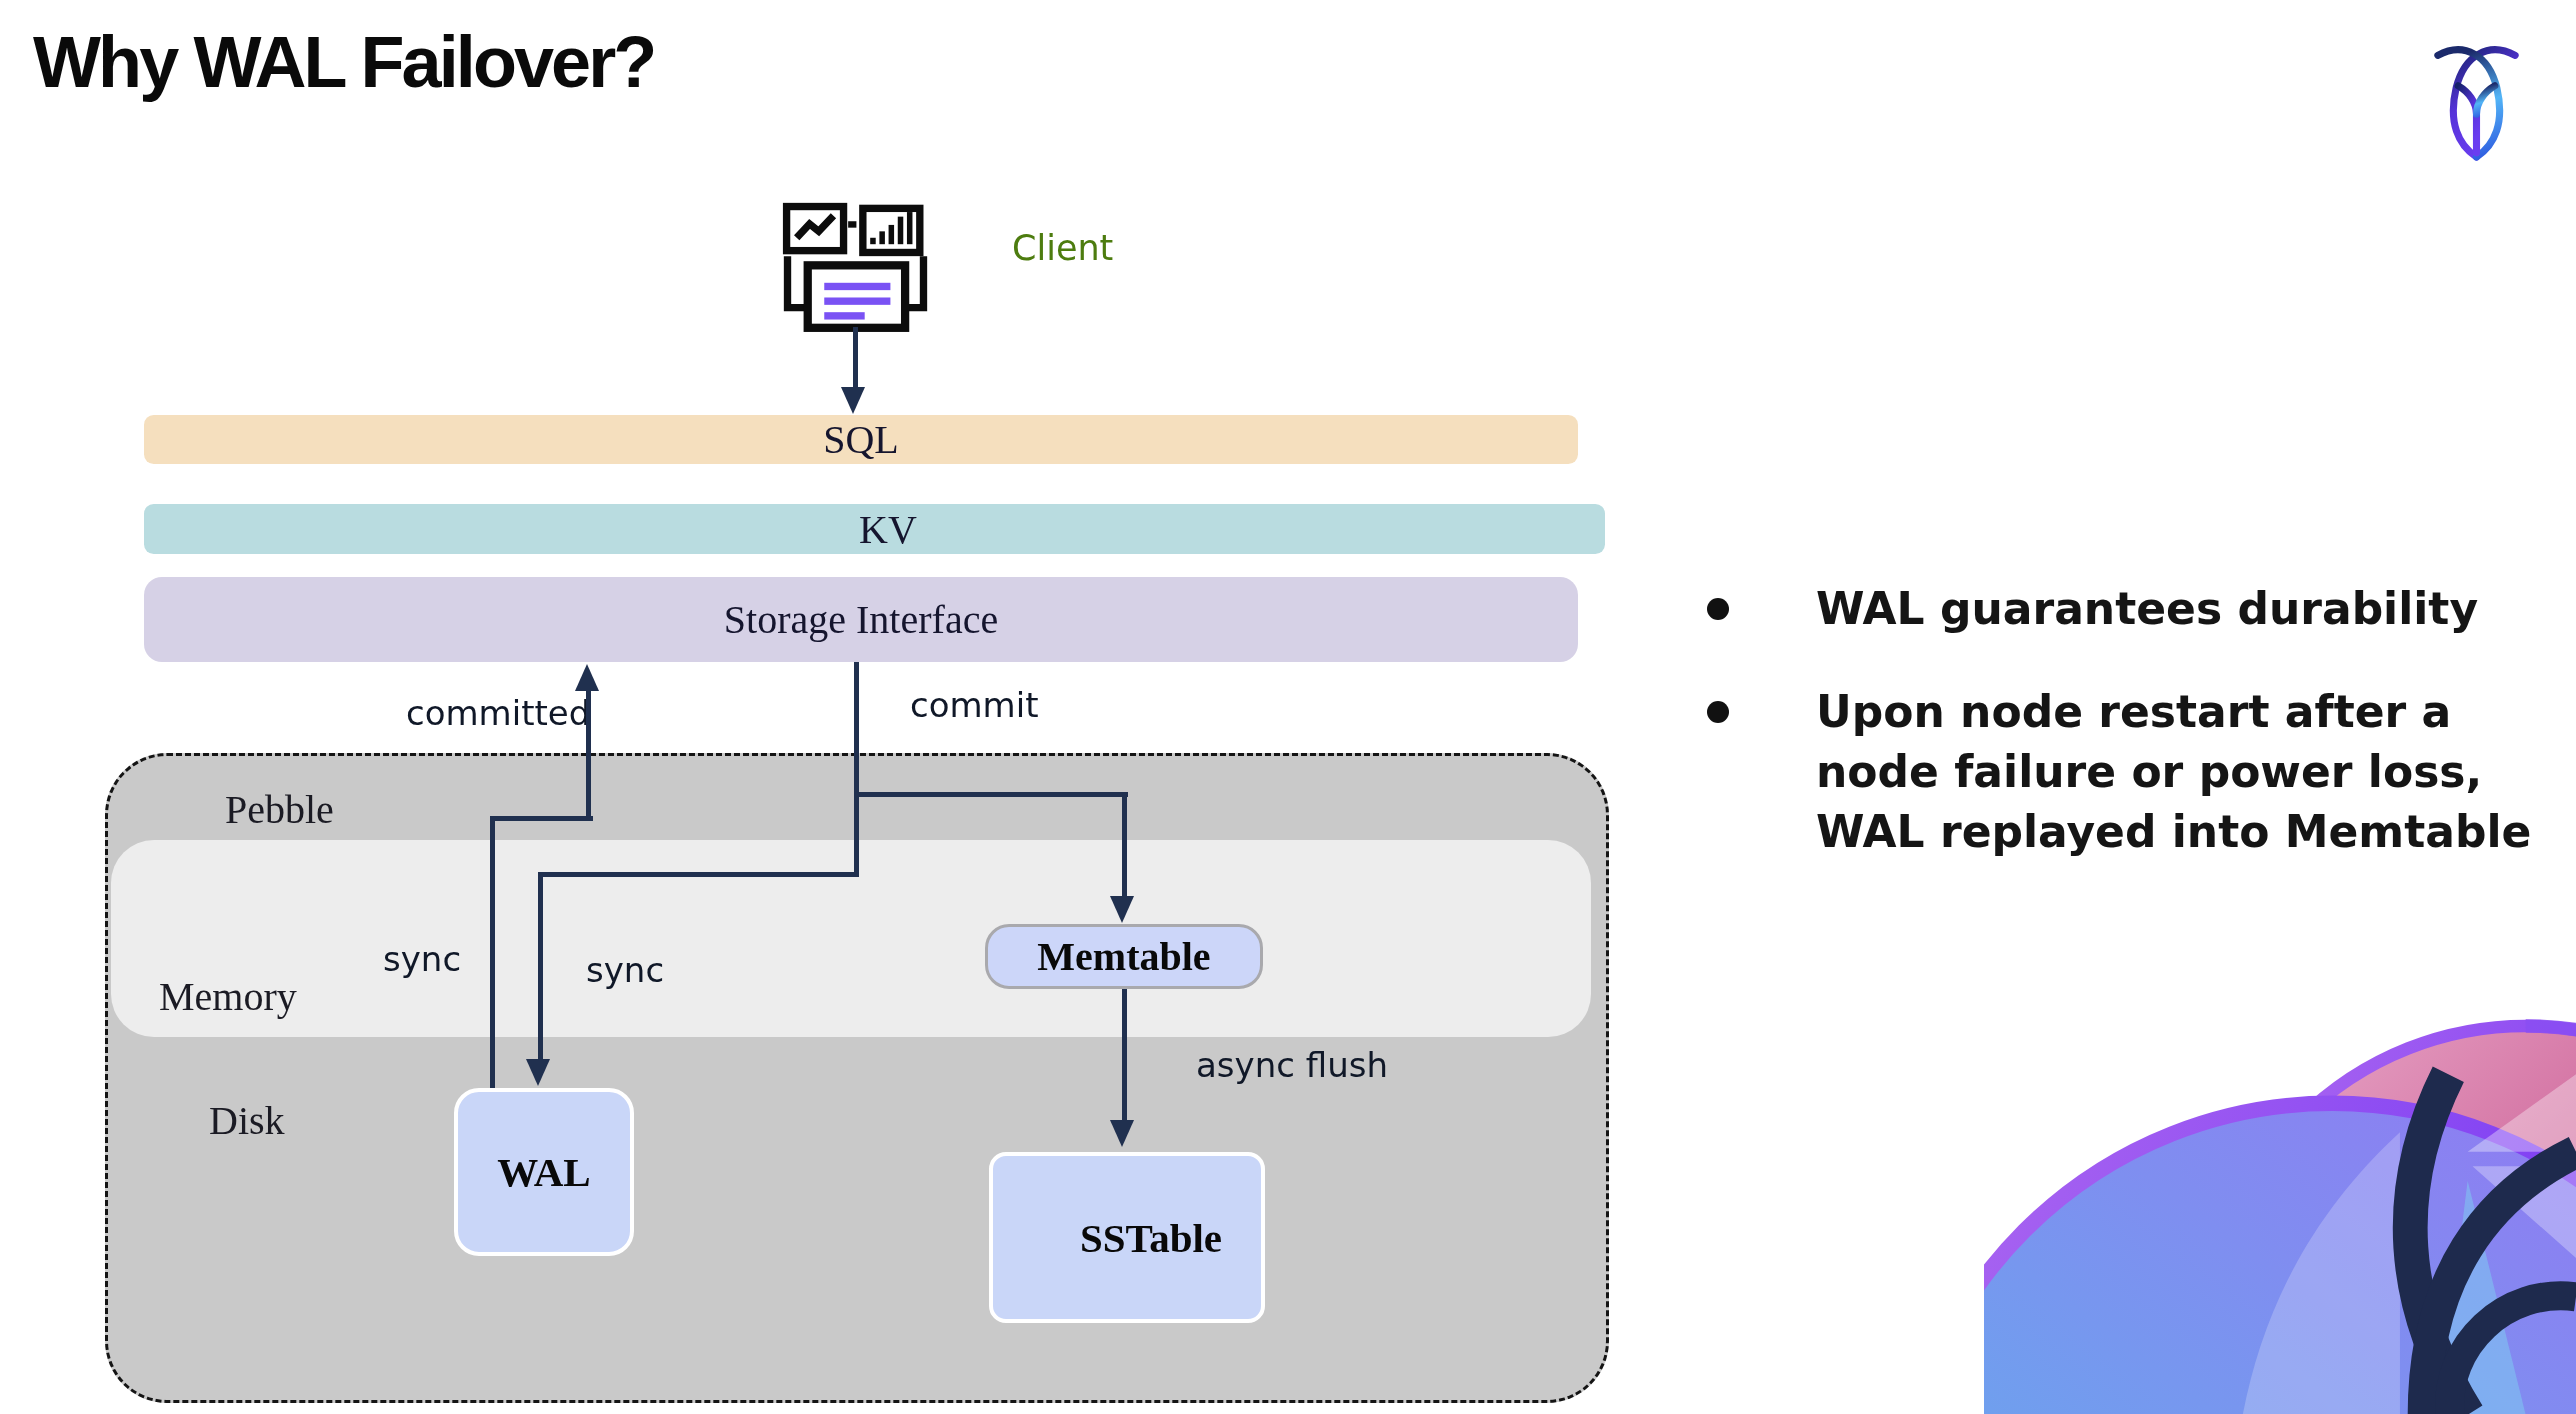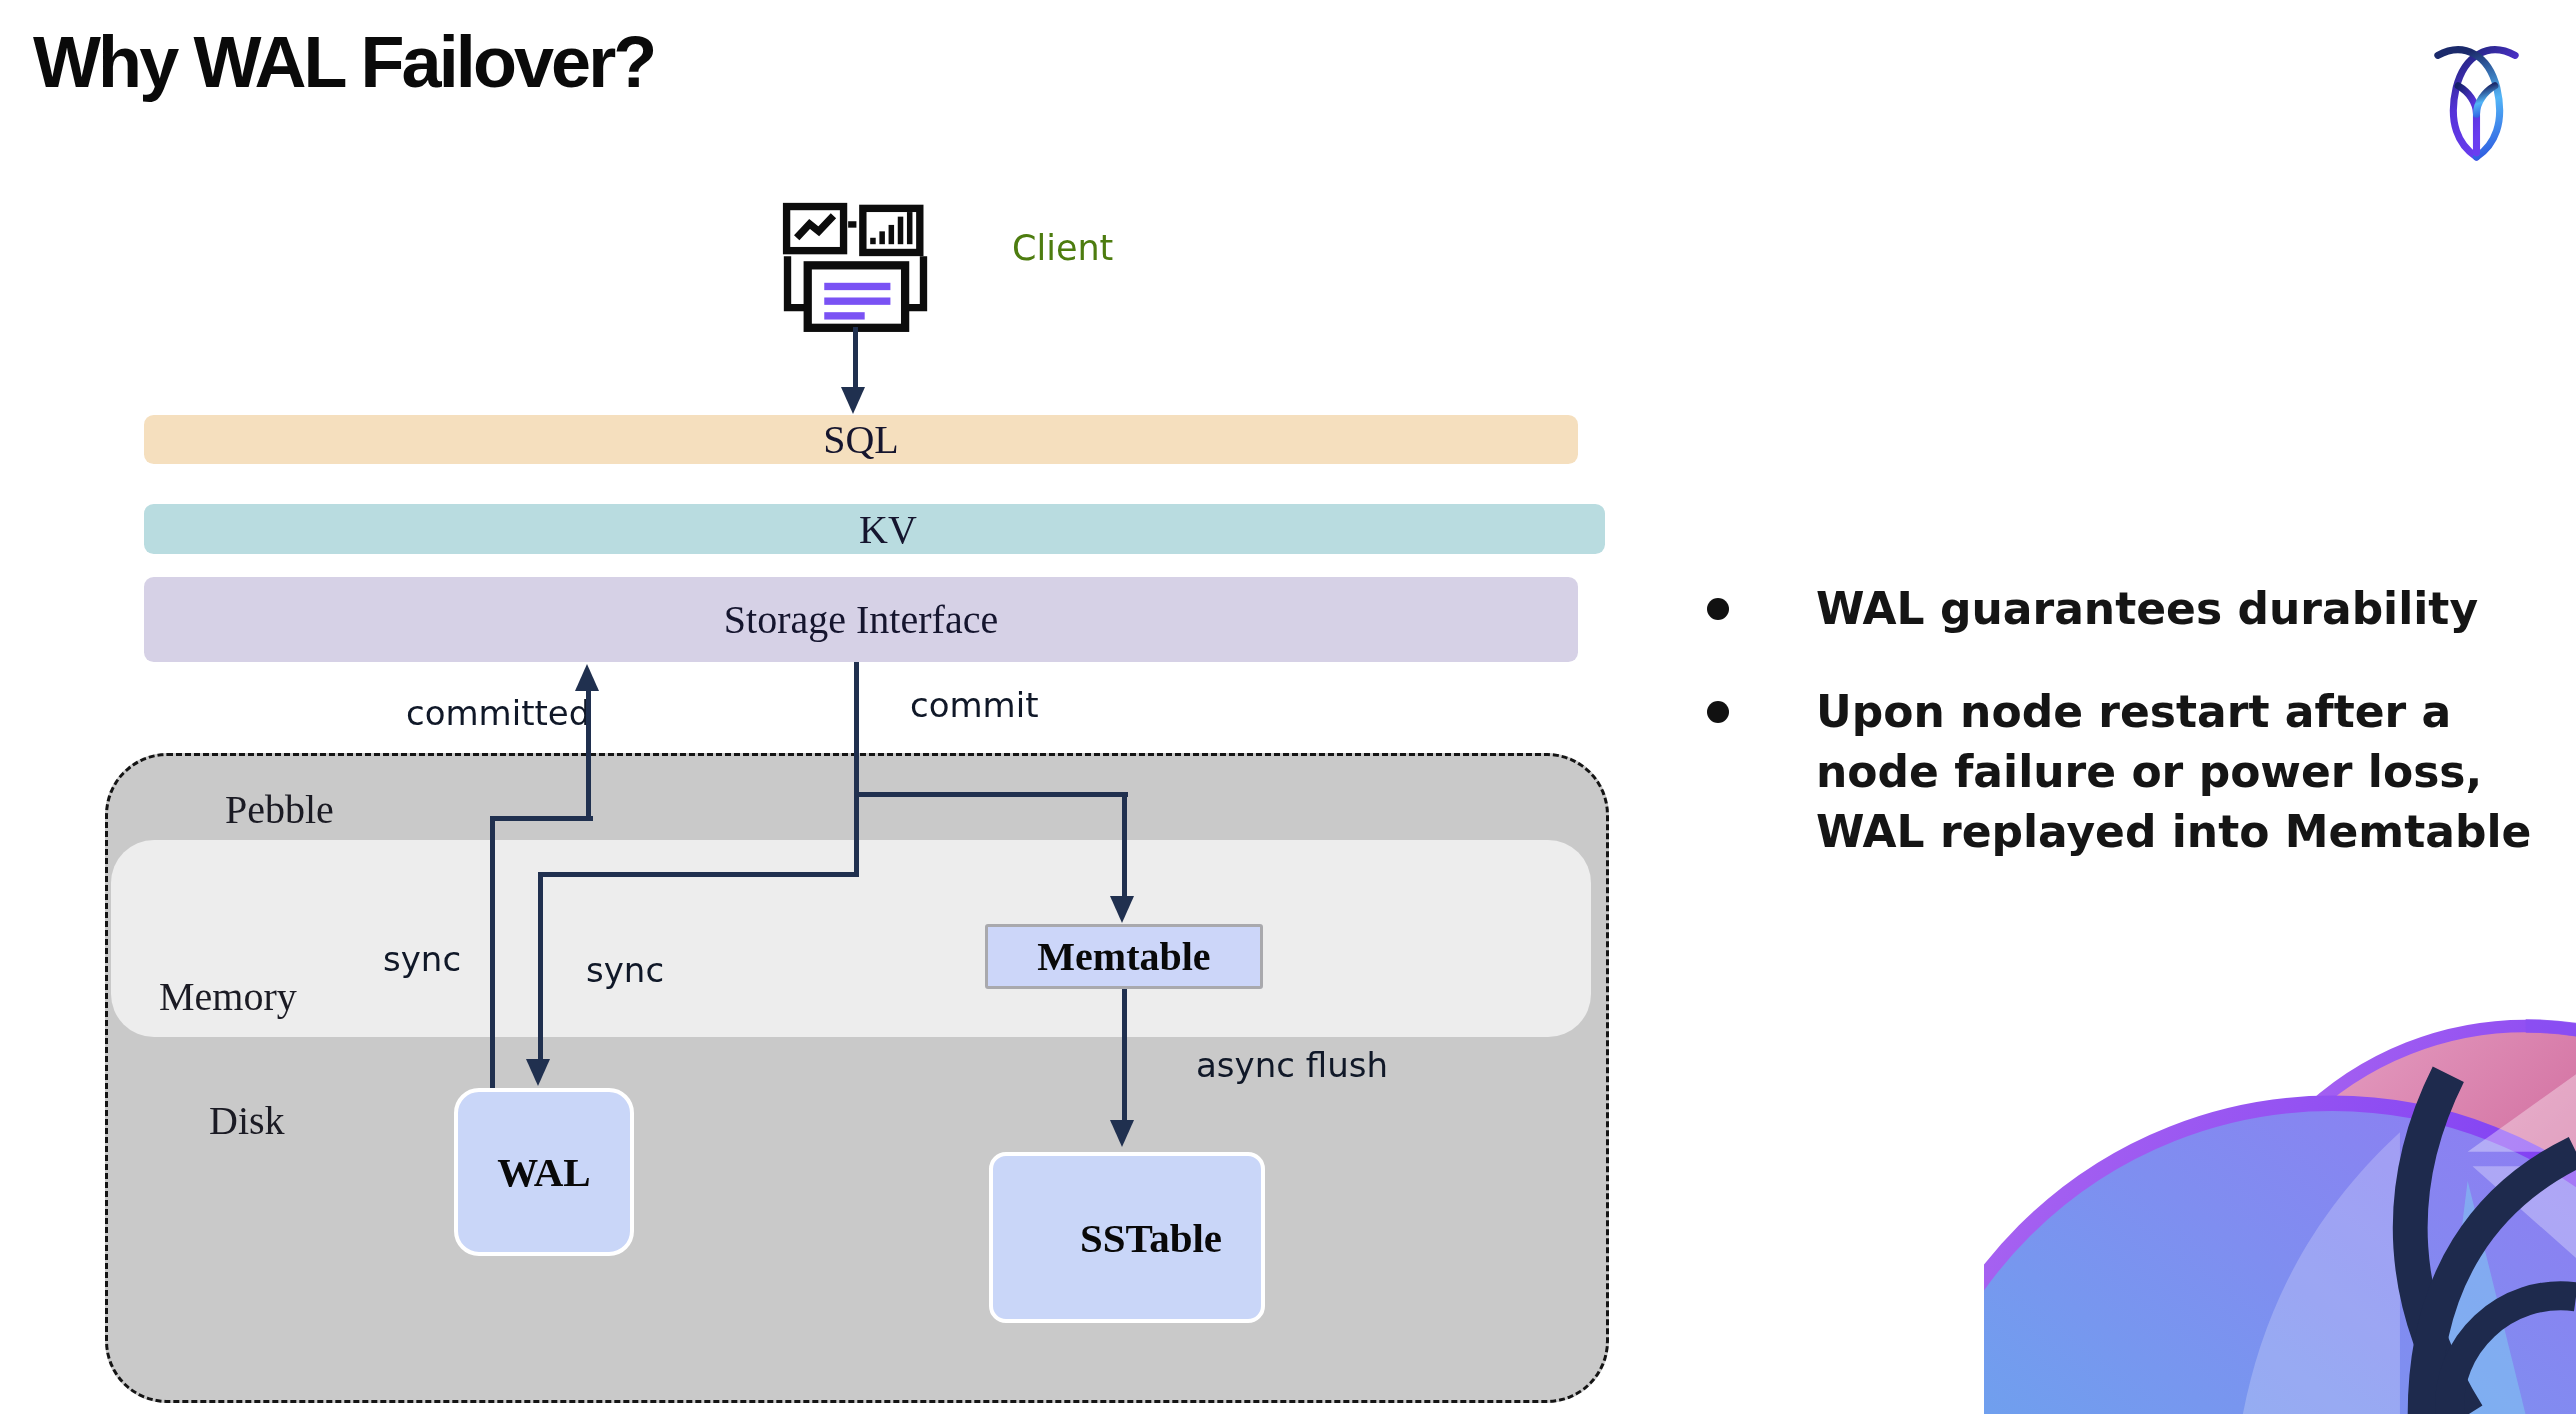--- a/index.html
+++ b/index.html
@@ -17,21 +17,21 @@
   .client-icon{position:absolute;left:782px;top:190px;width:147px;height:147px;}
   .client-label{position:absolute;left:1012px;top:228px;font-size:35px;color:#4d7c0f;}
   
   .layer{
     position:absolute;left:144px;width:1434px;border-radius:9.7px;
     display:flex;align-items:center;justify-content:center;
     font-family:"Liberation Serif",serif;font-size:40px;color:#15152e;
   }
   .layer-sql{top:415px;height:49px;}
   .layer-kv{top:504px;height:50px;padding-left:27px;}
-  .layer-storage{top:577px;height:85px;}
+  .layer-storage{top:577px;height:85px;border-radius:18px;}
   
   .elabel{position:absolute;font-size:34px;color:#101828;}
   .lbl-committed{left:406px;top:693px;}
   .lbl-commit{left:910px;top:685px;}
   .lbl-sync-left{left:383px;top:939px;}
   .lbl-sync-right{left:586px;top:950px;}
   .lbl-async{left:1196px;top:1045px;}
   
   .pebble{
     position:absolute;left:105px;top:753px;width:1504px;height:650px;
@@ -49,21 +49,21 @@
   }
   .memory-label{left:159px;top:973px;}
   .disk-label{left:209px;top:1097px;}
   
   .node{
     position:absolute;display:flex;align-items:center;justify-content:center;
     font-family:"Liberation Serif",serif;font-weight:bold;font-size:41px;color:#090909;
     box-sizing:border-box;
   }
   .node-wal{left:454px;top:1088px;width:180px;height:168px;border:4.8px solid #ffffff;border-radius:25px;text-align:right;}
-  .node-memtable{left:985px;top:924px;width:278px;height:65px;border:3.9px solid #a9a9ad;border-radius:3px;font-size:40px;}
+  .node-memtable{left:985px;top:924px;width:278px;height:65px;border:3.9px solid #a9a9ad;border-radius:24px;font-size:40px;}
   .node-sstable{left:989px;top:1152px;width:276px;height:171px;border:4.8px solid #ffffff;border-radius:17px;padding-left:48px;}
   
   .line{position:absolute;background:#20304f;}
   .arrow-up,.arrow-down{position:absolute;width:0;height:0;
     border-left:12.6px solid transparent;border-right:12.6px solid transparent;}
   .arrow-up{border-bottom:27px solid #20304f;}
   .arrow-down{border-top:27px solid #20304f;}
   
   .bullets{position:absolute;left:1707px;top:579px;width:832px;}
   .bullet-row{display:flex;align-items:flex-start;margin-bottom:43px;}

